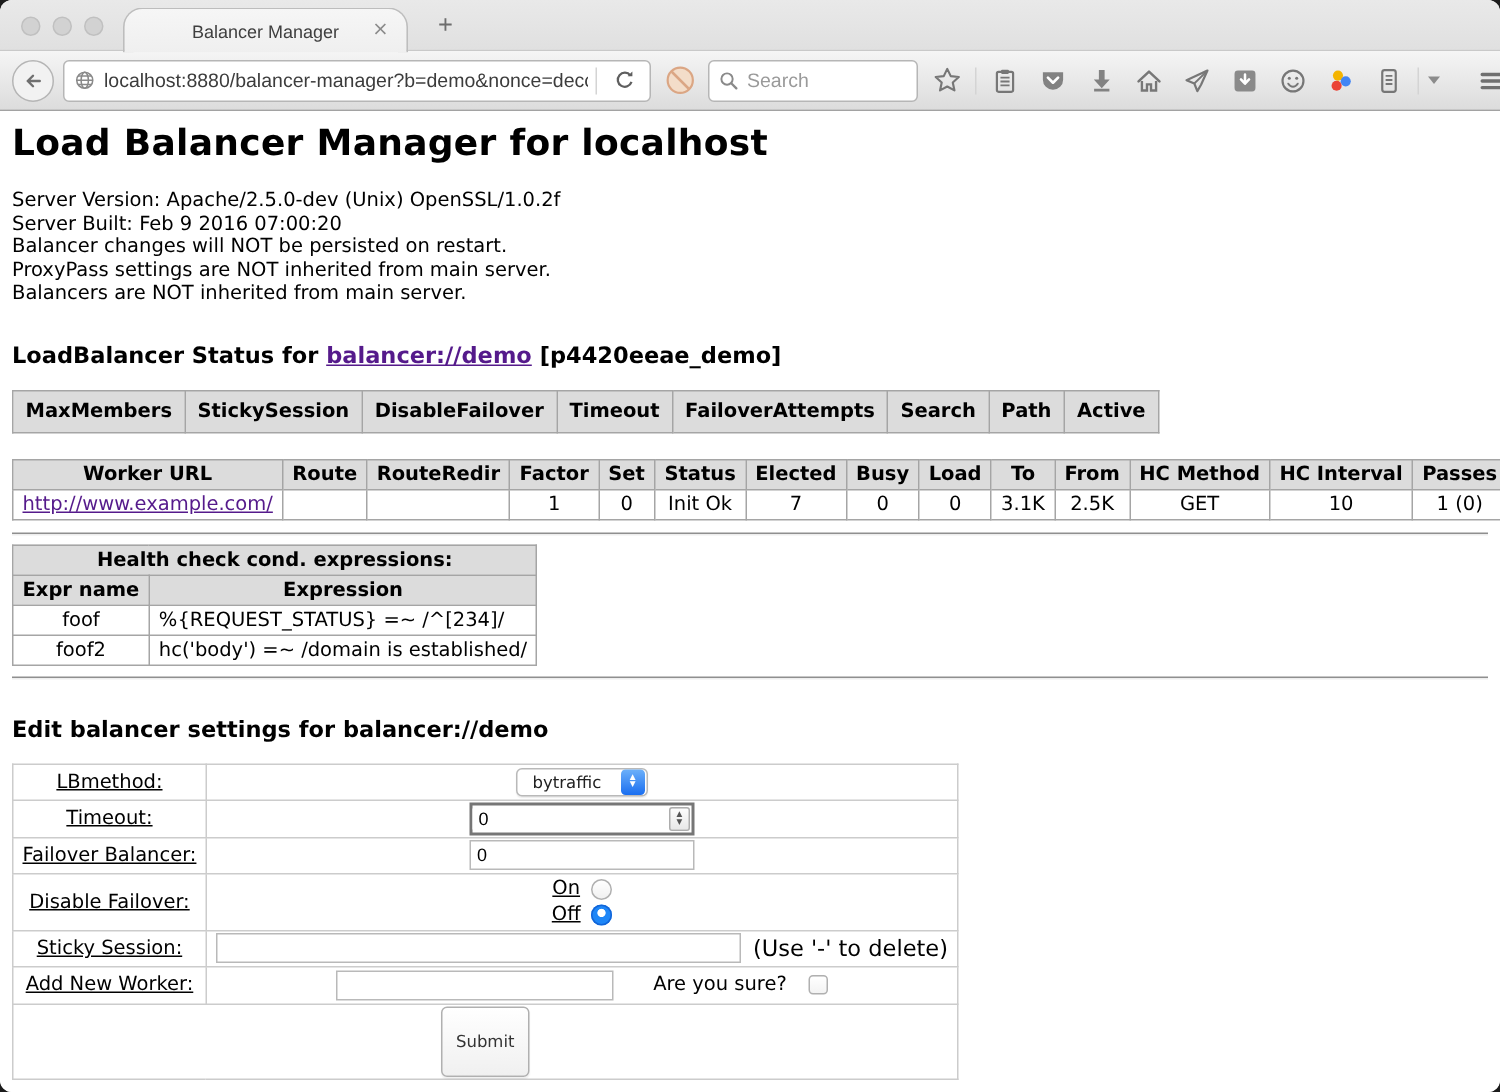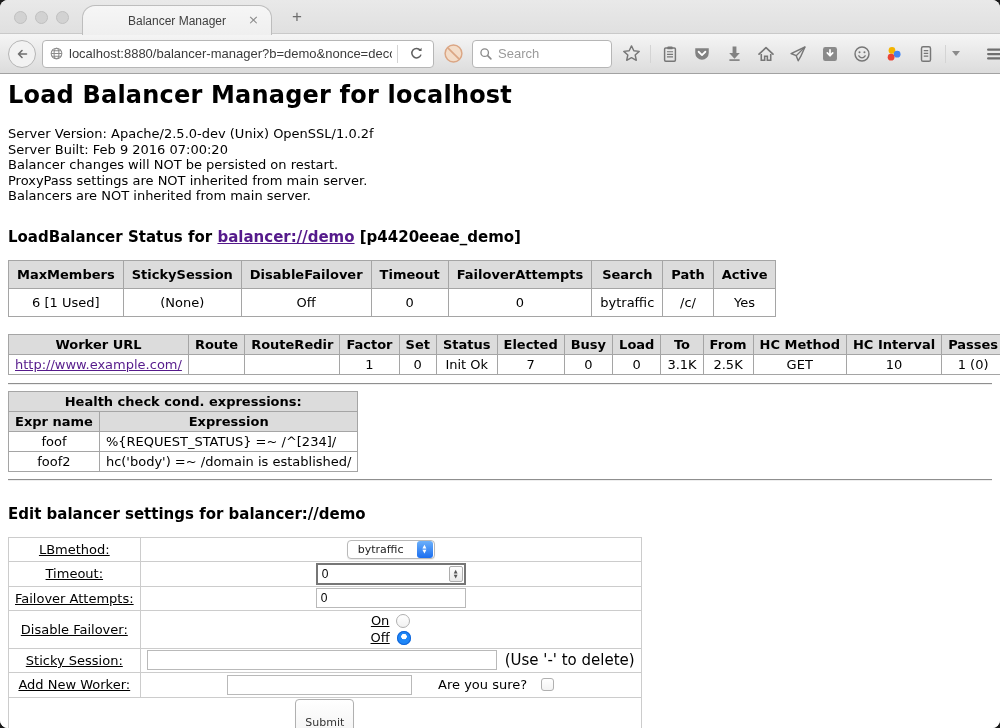--- a/index.html
+++ b/index.html
@@ -264,30 +264,20 @@
           <tr>
         <th>MaxMembers</th>
         <th>StickySession</th>
         <th>DisableFailover</th>
         <th>Timeout</th>
         <th>FailoverAttempts</th>
         <th>Search</th>
         <th>Path</th>
         <th>Active</th>
       </tr>
-      <tr>
-        <td>6 [1 Used]</td>
-        <td>(None)</td>
-        <td>Off</td>
-        <td>0</td>
-        <td>0</td>
-        <td>bytraffic</td>
-        <td>/c/</td>
-        <td>Yes</td>
-      </tr>
     </tbody>
       </table>
 
     <table class="tbl-worker">
       <tbody>
           <tr>
         <th class="head-url">Worker URL</th>
         <th>Route</th>
         <th>RouteRedir</th>
         <th>Factor</th>
@@ -369,21 +359,21 @@
           <span class="num-wrap">
             <input value="0" style="">
             <span class="spin">
                   <span>▲</span>
                   <span>▼</span>
                 </span>
           </span>
         </td>
       </tr>
       <tr>
-        <td class="lbl">Failover Attempts:</td>
+        <td class="lbl">Failover Balancer:</td>
         <td class="val" style="height:24px;">
           <input class="txt-input w-failover" value="0" style="">
         </td>
       </tr>
       <tr>
         <td class="lbl">Disable Failover:</td>
         <td class="val" style="height:38px;">
           <div class="radio-line">
             <span>On</span>
             <span class="radio"></span>

